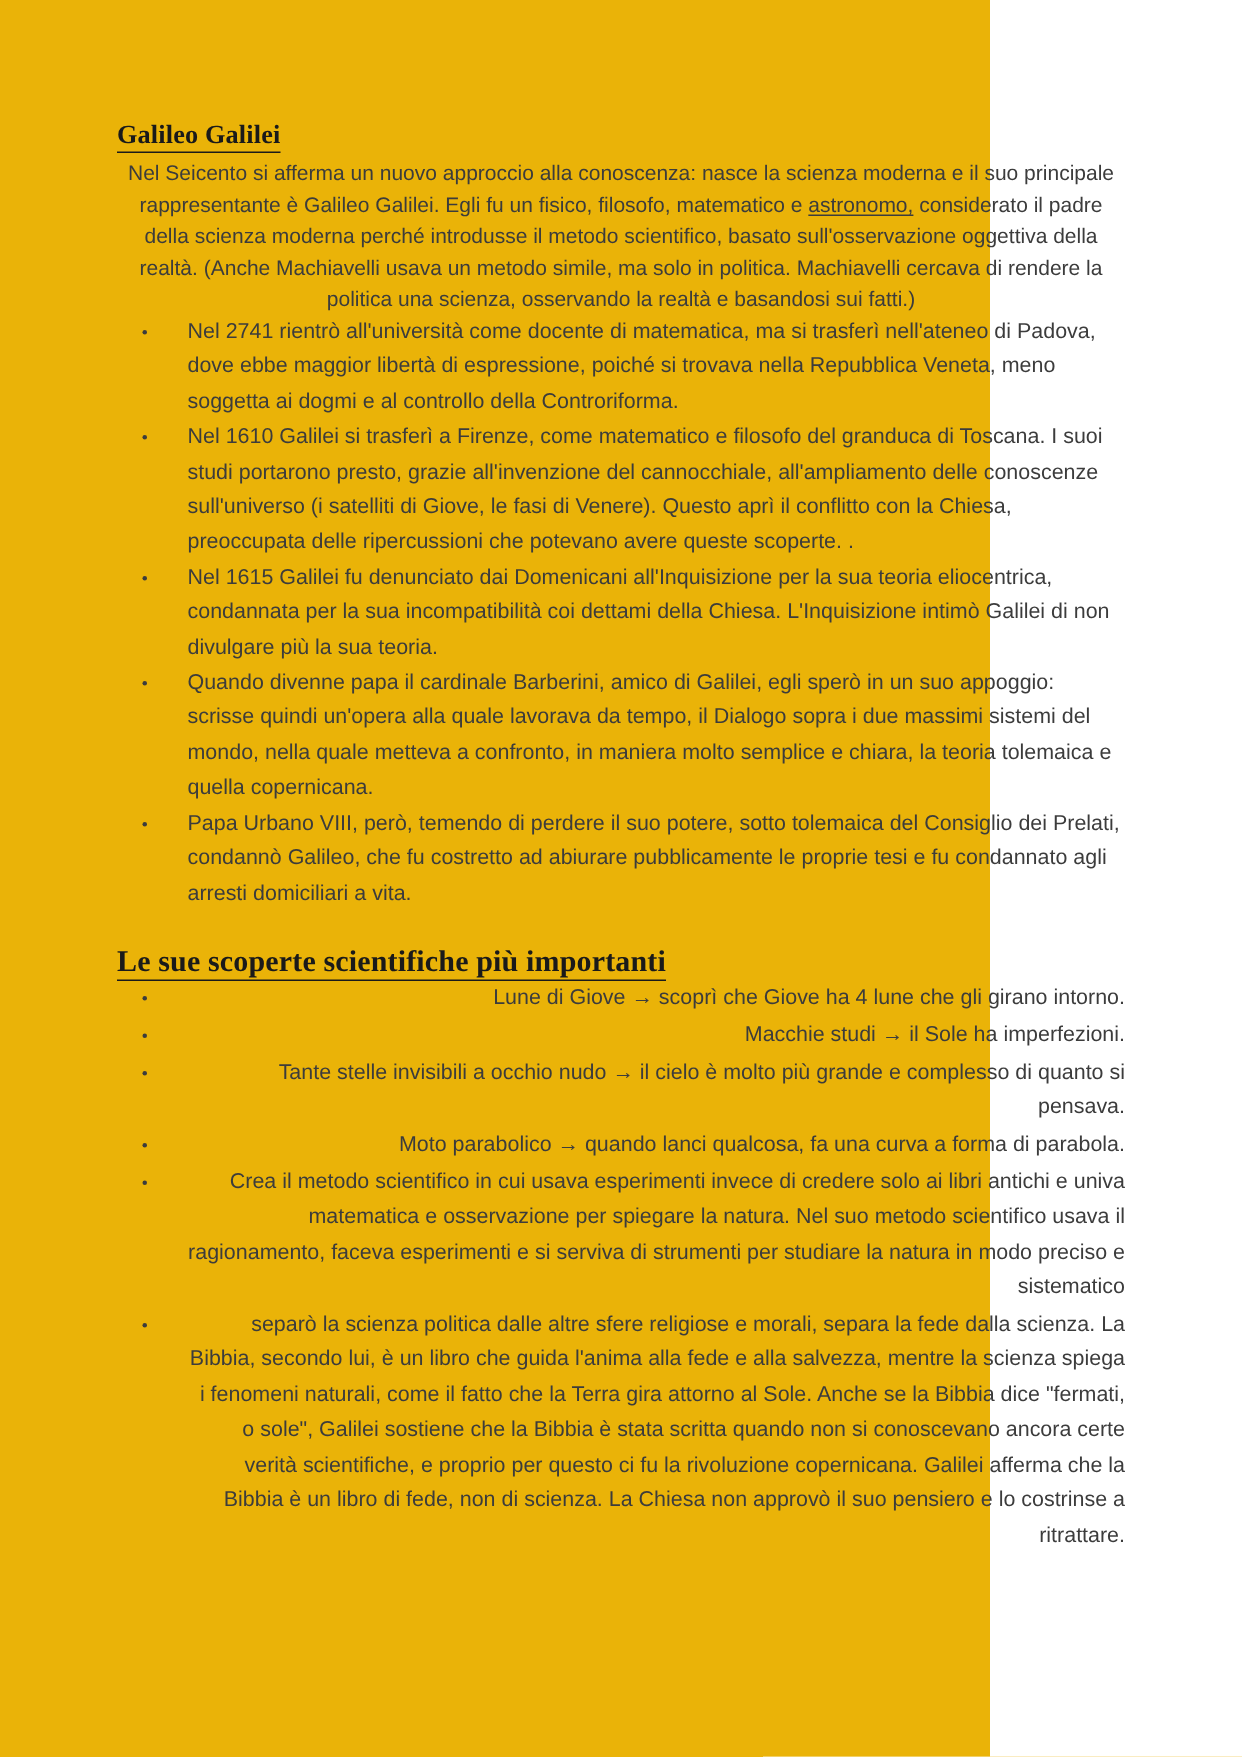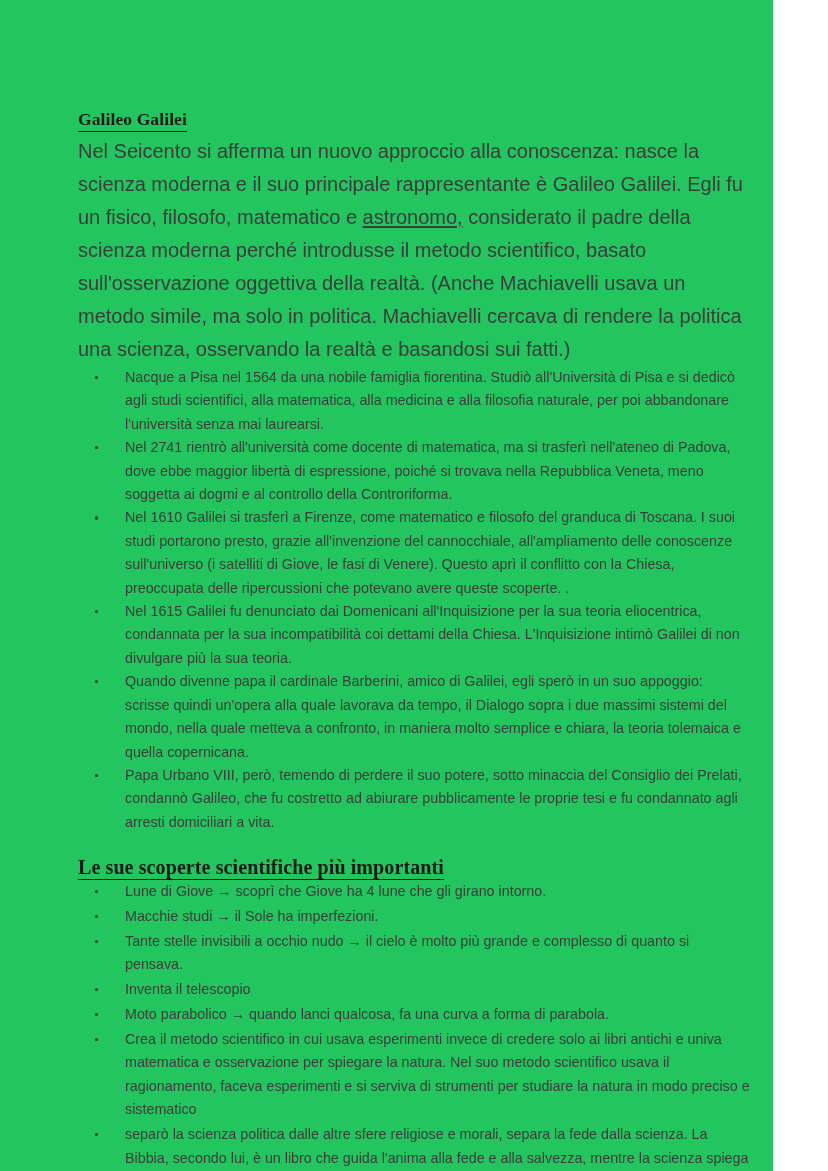--- a/index.html
+++ b/index.html
@@ -9,25 +9,25 @@
   }
   body {
     width: 828px;
     height: 1171px;
     font-family: "Liberation Sans", sans-serif;
     color: #3c3c3c;
     overflow: hidden;
   }
   .page {
     position: relative;
-    width: 773px;
+    width: 660px;
     height: 1171px;
-    background: #22c55e;
+    background: #eab308;
     box-sizing: border-box;
-    padding: 108px 78px 0 78px;
+    padding: 78px 78px 0 78px;
   }
   .content {
     width: 672px;
   }
 
   h1.doc-heading,
   h2.doc-heading {
     font-family: "Liberation Serif", serif;
     font-weight: bold;
     color: #1a1a1a;
@@ -43,24 +43,24 @@
     font-size: 20px;
     line-height: 22px;
   }
   .heading-underline {
     border-bottom: 1.6px solid #1a1a1a;
     display: inline-block;
     padding-bottom: 1px;
   }
 
   p.body-text {
-    font-size: 20px;
-    line-height: 33px;
+    font-size: 14px;
+    line-height: 21px;
     margin: 3px 0 0 0;
-    text-align: left;
+    text-align: center;
     color: #3c3c3c;
   }
   .u {
     text-decoration: underline;
     text-underline-offset: 2px;
   }
 
   ul.bullets {
     list-style: none;
     margin: 0;
@@ -79,54 +79,53 @@
     position: absolute;
     left: 17px;
     top: 10px;
     width: 3.2px;
     height: 3.2px;
     background: #3c3c3c;
     border-radius: 50%;
   }
   ul.bullets.spaced > li {
     margin-bottom: 1.5px;
+    text-align: right;
   }
 
   .section-gap {
     height: 22px;
   }
 </style>
 </head>
 <body>
 
 <div class="page">
   <div class="content">
 
     <h1 class="doc-heading"><span class="heading-underline">Galileo Galilei</span></h1>
 
     <p class="body-text"><span>Nel Seicento si afferma un nuovo approccio alla conoscenza: nasce la scienza moderna e il suo principale rappresentante è Galileo Galilei. Egli fu un fisico, filosofo, matematico e </span><span class="u">astronomo,</span><span> considerato il padre della scienza moderna perché introdusse il metodo scientifico, basato sull'osservazione oggettiva della realtà. (Anche Machiavelli usava un metodo simile, ma solo in politica. Machiavelli cercava di rendere la politica una scienza, osservando la realtà e basandosi sui fatti.)</span></p>
 
     <ul class="bullets">
-      <li>Nacque a Pisa nel 1564 da una nobile famiglia fiorentina. Studiò all'Università di Pisa e si dedicò agli studi scientifici, alla matematica, alla medicina e alla filosofia naturale, per poi abbandonare l'università senza mai laurearsi.</li>
       <li>Nel 2741 rientrò all'università come docente di matematica, ma si trasferì nell'ateneo di Padova, dove ebbe maggior libertà di espressione, poiché si trovava nella Repubblica Veneta, meno soggetta ai dogmi e al controllo della Controriforma.</li>
       <li>Nel 1610 Galilei si trasferì a Firenze, come matematico e filosofo del granduca di Toscana. I suoi studi portarono presto, grazie all'invenzione del cannocchiale, all'ampliamento delle conoscenze sull'universo (i satelliti di Giove, le fasi di Venere). Questo aprì il conflitto con la Chiesa, preoccupata delle ripercussioni che potevano avere queste scoperte. .</li>
       <li>Nel 1615 Galilei fu denunciato dai Domenicani all'Inquisizione per la sua teoria eliocentrica, condannata per la sua incompatibilità coi dettami della Chiesa. L'Inquisizione intimò Galilei di non divulgare più la sua teoria.</li>
       <li>Quando divenne papa il cardinale Barberini, amico di Galilei, egli sperò in un suo appoggio: scrisse quindi un'opera alla quale lavorava da tempo, il Dialogo sopra i due massimi sistemi del mondo, nella quale metteva a confronto, in maniera molto semplice e chiara, la teoria tolemaica e quella copernicana.</li>
-      <li>Papa Urbano VIII, però, temendo di perdere il suo potere, sotto minaccia del Consiglio dei Prelati, condannò Galileo, che fu costretto ad abiurare pubblicamente le proprie tesi e fu condannato agli arresti domiciliari a vita.</li>
+      <li>Papa Urbano VIII, però, temendo di perdere il suo potere, sotto tolemaica del Consiglio dei Prelati, condannò Galileo, che fu costretto ad abiurare pubblicamente le proprie tesi e fu condannato agli arresti domiciliari a vita.</li>
     </ul>
 
     <div class="section-gap"></div>
 
     <h2 class="doc-heading"><span class="heading-underline">Le sue scoperte scientifiche più importanti</span></h2>
 
 
     <ul class="bullets spaced">
       <li>Lune di Giove → scoprì che Giove ha 4 lune che gli girano intorno.</li>
       <li>Macchie studi → il Sole ha imperfezioni.</li>
       <li>Tante stelle invisibili a occhio nudo → il cielo è molto più grande e complesso di quanto si pensava.</li>
-      <li>Inventa il telescopio</li>
       <li>Moto parabolico → quando lanci qualcosa, fa una curva a forma di parabola.</li>
       <li>Crea il metodo scientifico in cui usava esperimenti invece di credere solo ai libri antichi e univa matematica e osservazione per spiegare la natura. Nel suo metodo scientifico usava il ragionamento, faceva esperimenti e si serviva di strumenti per studiare la natura in modo preciso e sistematico</li>
       <li>separò la scienza politica dalle altre sfere religiose e morali, separa la fede dalla scienza. La Bibbia, secondo lui, è un libro che guida l'anima alla fede e alla salvezza, mentre la scienza spiega i fenomeni naturali, come il fatto che la Terra gira attorno al Sole. Anche se la Bibbia dice "fermati, o sole", Galilei sostiene che la Bibbia è stata scritta quando non si conoscevano ancora certe verità scientifiche, e proprio per questo ci fu la rivoluzione copernicana. Galilei afferma che la Bibbia è un libro di fede, non di scienza. La Chiesa non approvò il suo pensiero e lo costrinse a ritrattare.</li>
     </ul>
 
   </div>
 </div>
 
 </body></html>

